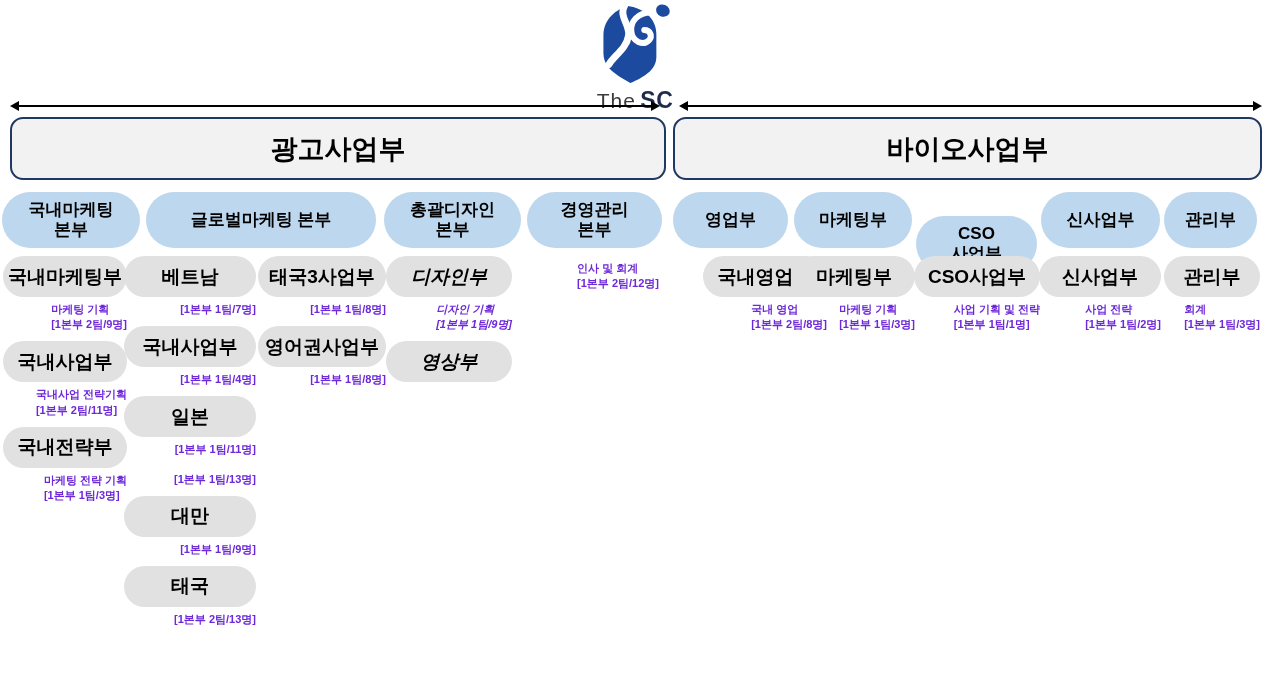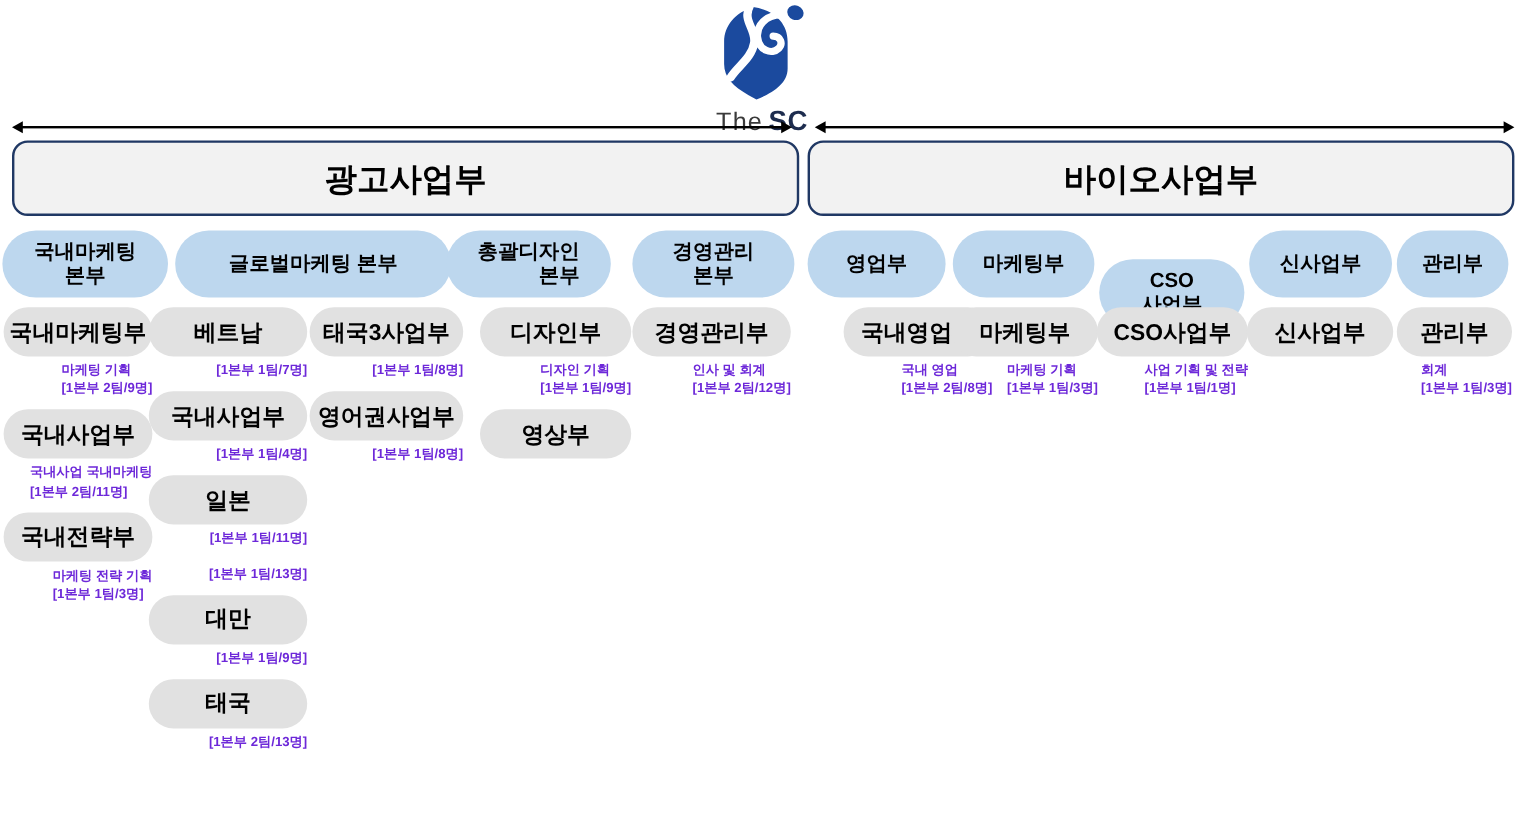--- a/index.html
+++ b/index.html
@@ -41,34 +41,34 @@
   
   .hq-pill {
     position:absolute; top:192px; height:56px;
     background:#bdd7ee; border-radius:28px;
     display:flex; align-items:center; justify-content:center;
     text-align:center; font-size:17px; font-weight:700; color:#000;
     line-height:1.18; white-space:pre-line;
   }
   #hq1 { left:2px;    width:138px; }
   #hq2 { left:146px;  width:230px; }
-  #hq3 { left:372px;  width:137px;text-align:right; }
+  #hq3 { left:384px;  width:137px; }
   #hq4 { left:527px;  width:135px; }
   #hq5 { left:673px;  width:115px; }
   #hq6 { left:794px;  width:118px; }
   #hq7 { left:916px;  width:121px;margin-top:24px; }
   #hq8 { left:1041px; width:119px; }
   #hq9 { left:1164px; width:93px;  }
 
   
   .tcol { position:absolute; top:256px; display:flex; flex-direction:column; align-items:center; }
   #col1  { left:3px;    width:124px; }
   #col2a { left:124px;  width:132px; }
   #col2b { left:258px;  width:128px; }
-  #col3  { left:400px;  width:126px; }
+  #col3  { left:386px;  width:126px;font-style:italic; }
   #col4  { left:527px;  width:132px; }
   #col5  { left:703px;  width:124px; }
   #col6  { left:793px;  width:122px; }
   #col7  { left:914px;  width:126px; }
   #col8  { left:1039px; width:122px; }
   #col9  { left:1164px; width:96px;  }
 
   .unit { display:flex; flex-direction:column; align-items:center; width:100%; }
   .team-pill {
     width:100%; height:41px; background:#e1e1e1; border-radius:21px;
@@ -129,21 +129,21 @@
   <div class="hq-pill" id="hq9">관리부</div>
 
   <div class="tcol" id="col1">
     <div class="unit">
       <div class="team-pill">국내마케팅부</div>
       <div class="team-caption">마케팅 기획
 [1본부 2팀/9명]</div>
     </div>
     <div class="unit">
       <div class="team-pill">국내사업부</div>
-      <div class="team-caption">국내사업 국내마케팅
+      <div class="team-caption">국내사업 전략기획
 [1본부 2팀/11명]</div>
     </div>
     <div class="unit">
       <div class="team-pill">국내전략부</div>
       <div class="team-caption">마케팅 전략 기획
 [1본부 1팀/3명]</div>
     </div>
   </div>
 
   <div class="tcol" id="col2a">
@@ -189,21 +189,20 @@
       <div class="team-caption">디자인 기획
 [1본부 1팀/9명]</div>
     </div>
     <div class="unit">
       <div class="team-pill">영상부</div>
     </div>
   </div>
 
   <div class="tcol" id="col4">
     <div class="unit">
-      <div class="team-pill">경영관리부</div>
       <div class="team-caption">인사 및 회계
 [1본부 2팀/12명]</div>
     </div>
   </div>
 
   <div class="tcol" id="col5">
     <div class="unit">
       <div class="team-pill">국내영업부</div>
       <div class="team-caption">국내 영업
 [1본부 2팀/8명]</div>
@@ -222,20 +221,22 @@
     <div class="unit">
       <div class="team-pill">CSO사업부</div>
       <div class="team-caption">사업 기획 및 전략
 [1본부 1팀/1명]</div>
     </div>
   </div>
 
   <div class="tcol" id="col8">
     <div class="unit">
       <div class="team-pill">신사업부</div>
+      <div class="team-caption">사업 전략
+[1본부 1팀/2명]</div>
     </div>
   </div>
 
   <div class="tcol" id="col9">
     <div class="unit">
       <div class="team-pill">관리부</div>
       <div class="team-caption">회계
 [1본부 1팀/3명]</div>
     </div>
   </div>

